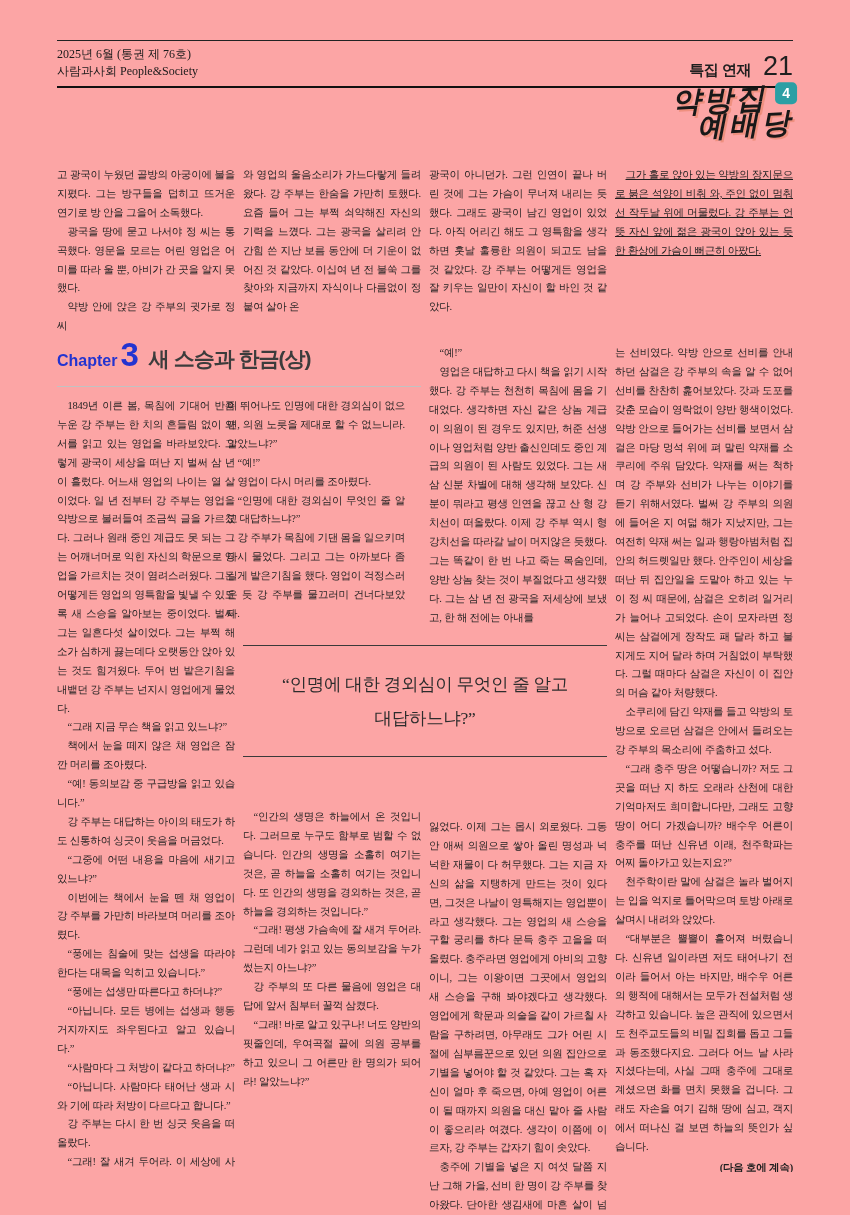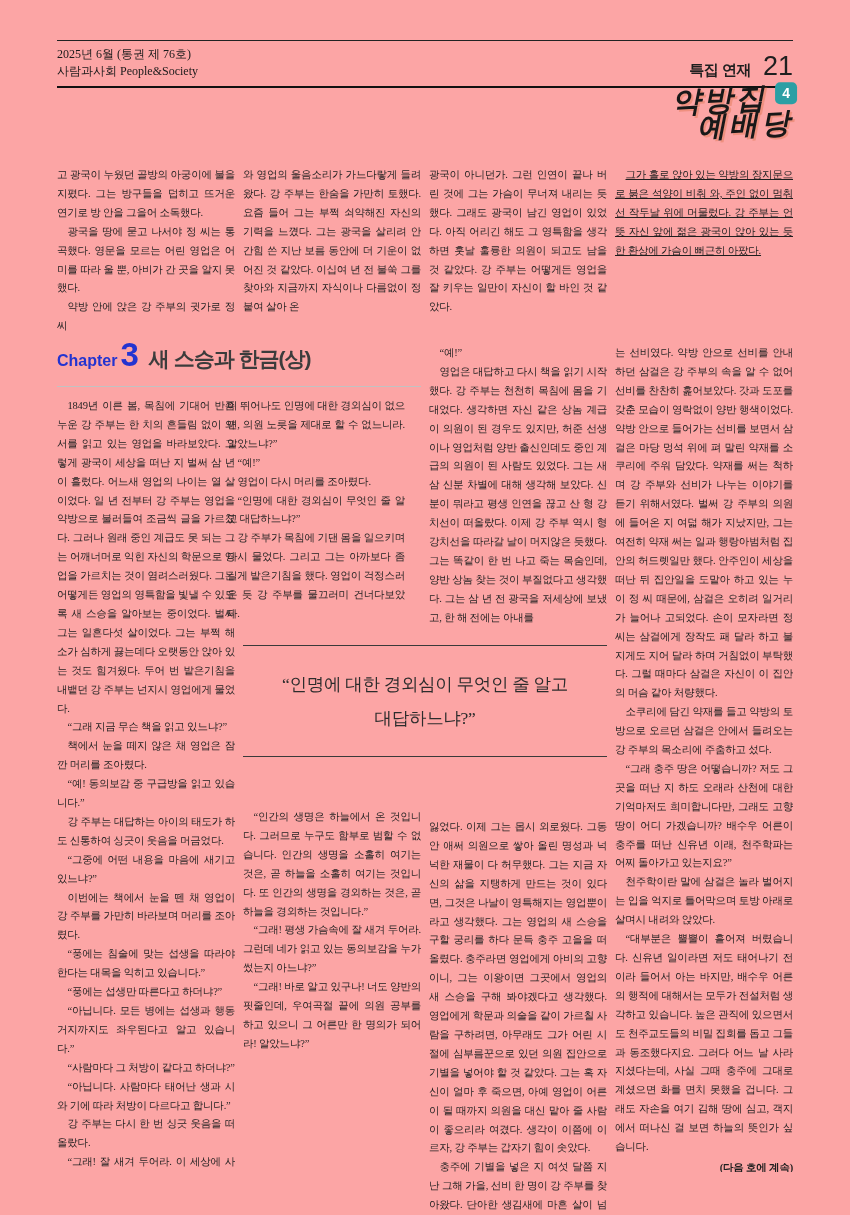--- a/index.html
+++ b/index.html
@@ -135,20 +135,21 @@
     </div>
 
   <div class="pull-quote">
     <div>“인명에 대한 경외심이 무엇인 줄 알고</div>
     <div>대답하느냐?”</div>
   </div>
 
   <div id="bc2b" class="col">
       <p>“인간의 생명은 하늘에서 온 것입니다. 그러므로 누구도 함부로 범할 수 없습니다. 인간의 생명을 소홀히 여기는 것은, 곧 하늘을 소홀히 여기는 것입니다. 또 인간의 생명을 경외하는 것은, 곧 하늘을 경외하는 것입니다.”</p>
       <p>“그래! 평생 가슴속에 잘 새겨 두어라. 그런데 네가 읽고 있는 동의보감을 누가 썼는지 아느냐?”</p>
+      <p>강 주부의 또 다른 물음에 영업은 대답에 앞서 침부터 꿀꺽 삼켰다.</p>
       <p>“그래! 바로 알고 있구나! 너도 양반의 핏줄인데, 우여곡절 끝에 의원 공부를 하고 있으니 그 어른만 한 명의가 되어라! 알았느냐?”</p>
     </div>
   <div id="bc3t" class="col">
       <p>“예!”</p>
       <p>영업은 대답하고 다시 책을 읽기 시작했다. 강 주부는 천천히 목침에 몸을 기대었다. 생각하면 자신 같은 상놈 계급이 의원이 된 경우도 있지만, 허준 선생이나 영업처럼 양반 출신인데도 중인 계급의 의원이 된 사람도 있었다. 그는 새삼 신분 차별에 대해 생각해 보았다. 신분이 뭐라고 평생 인연을 끊고 산 형 강치선이 떠올랐다. 이제 강 주부 역시 형 강치선을 따라갈 날이 머지않은 듯했다. 그는 똑같이 한 번 나고 죽는 목숨인데, 양반 상놈 찾는 것이 부질없다고 생각했다. 그는 삼 년 전 광국을 저세상에 보냈고, 한 해 전에는 아내를</p>
     </div>
   <div id="bc3b" class="col">
       <p class="cont">잃었다. 이제 그는 몹시 외로웠다. 그동안 애써 의원으로 쌓아 올린 명성과 넉넉한 재물이 다 허무했다. 그는 지금 자신의 삶을 지탱하게 만드는 것이 있다면, 그것은 나날이 영특해지는 영업뿐이라고 생각했다. 그는 영업의 새 스승을 구할 궁리를 하다 문득 충주 고을을 떠올렸다. 충주라면 영업에게 아비의 고향이니, 그는 이왕이면 그곳에서 영업의 새 스승을 구해 봐야겠다고 생각했다. 영업에게 학문과 의술을 같이 가르칠 사람을 구하려면, 아무래도 그가 어린 시절에 심부름꾼으로 있던 의원 집안으로 기별을 넣어야 할 것 같았다. 그는 혹 자신이 얼마 후 죽으면, 아예 영업이 어른이 될 때까지 의원을 대신 맡아 줄 사람이 좋으리라 여겼다. 생각이 이쯤에 이르자, 강 주부는 갑자기 힘이 솟았다.</p>
       <p>충주에 기별을 넣은 지 여섯 달쯤 지난 그해 가을, 선비 한 명이 강 주부를 찾아왔다. 단아한 생김새에 마흔 살이 넘어 보이</p>
     </div>

